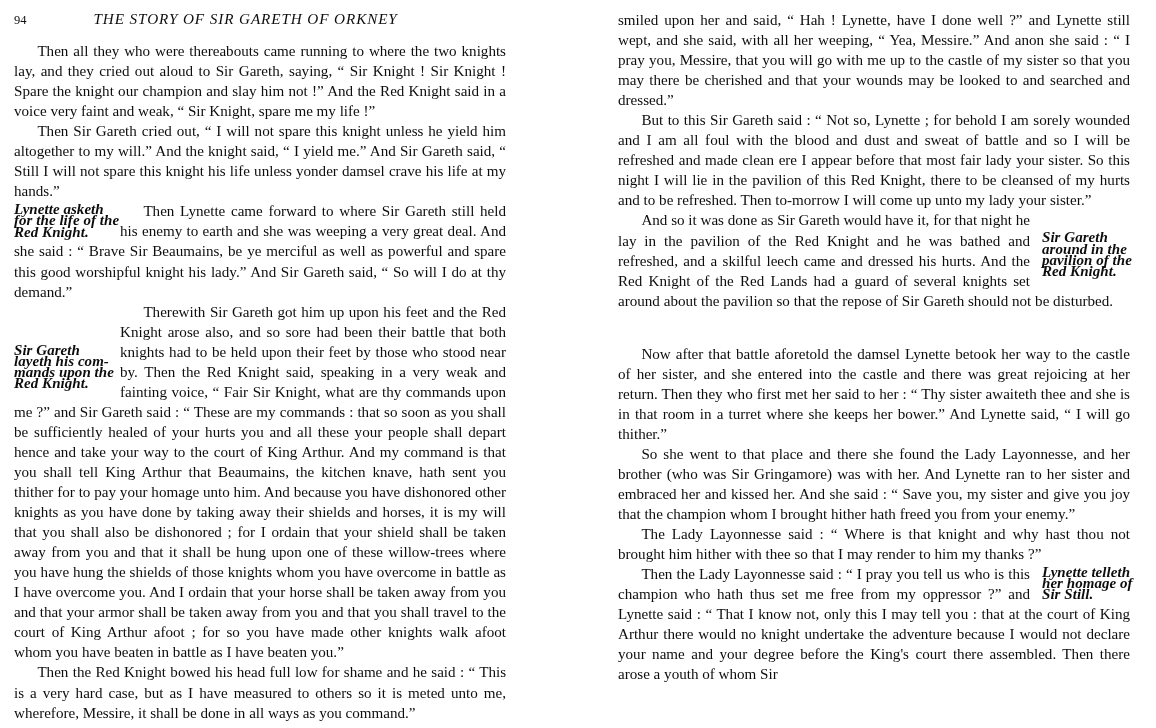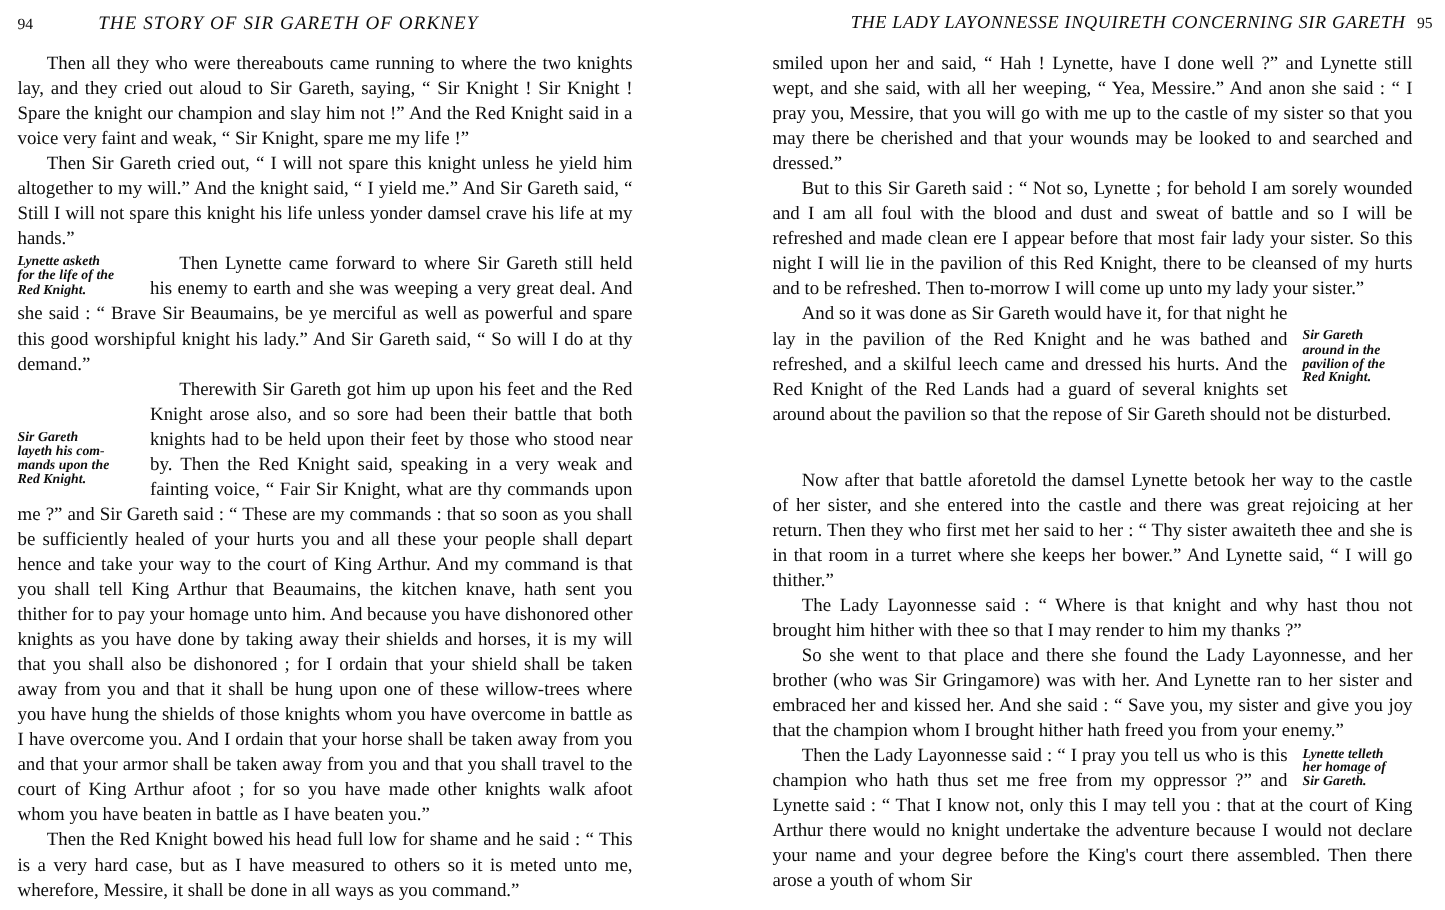--- a/index.html
+++ b/index.html
@@ -44,21 +44,21 @@
   }
   .runhead-left  { justify-content: flex-start; }
   .runhead-right { justify-content: flex-end; padding-right: 2px; }
   .folio {
     font-style: normal;
     font-size: 12.5px;
     letter-spacing: 0;
   }
   .runhead-left .folio  { margin-right: 52px; }
   .runhead-right .folio { margin-left: 9px; }
-  .runtitle { font-style: italic; }
+  .runtitle { font-style: italic; margin-left: 15px; }
   .runhead-left .runtitle { font-size: 15.2px; }
   .runhead-right .runtitle { font-size: 14.6px; letter-spacing: 0.5px; }
 
   
   .body {
     font-size: 15.1px;
     line-height: 20.05px;
     text-align: justify;
     text-justify: inter-word;
     hyphens: none;
@@ -70,21 +70,21 @@
     margin: 0;
     text-indent: 1.55em;
   }
   p.cont { text-indent: 0; }
   p.gap-before { margin-top: 33px; }
 
   
   .gloss {
     font-style: italic;
     font-weight: bold;
-    font-size: 11px;
+    font-size: 15px;
     line-height: 11.1px;
     letter-spacing: 0.05px;
     text-align: left;
     text-indent: 0;
     hyphens: none;
   }
   .gloss-left {
     float: left;
     width: 96px;
     margin: 3px 10px 1px 0;
@@ -132,49 +132,45 @@
       </div>
       <p class="para">Therewith Sir Gareth got him up upon his feet and the Red Knight arose also, and so sore had been their battle that both knights had to be held upon their feet by those who stood near by.   Then the Red Knight said, speaking in a very weak and fainting voice, “ Fair Sir Knight, what are thy commands upon me ?” and Sir Gareth said : “ These are my commands : that so soon as you shall be sufficiently healed of your hurts you and all these your people shall depart hence and take your way to the court of King Arthur.   And my command is that you shall tell King Arthur that Beaumains, the kitchen knave, hath sent you thither for to pay your homage unto him.   And because you have dishonored other knights as you have done by taking away their shields and horses, it is my will that you shall also be dishonored ; for I ordain that your shield shall be taken away from you and that it shall be hung upon one of these willow-trees where you have hung the shields of those knights whom you have overcome in battle as I have overcome you.   And I ordain that your horse shall be taken away from you and that your armor shall be taken away from you and that you shall travel to the court of King Arthur afoot ; for so you have made other knights walk afoot whom you have beaten in battle as I have beaten you.”</p>
 
       <p class="para">Then the Red Knight bowed his head full low for shame and he said : “ This is a very hard case, but as I have measured to others so it is meted unto me, wherefore, Messire, it shall be done in all ways as you command.”</p>
 
     </div>
   </div>
 
   <div class="page page-right">
 
-    <div class="runhead runhead-right">
-      <span class="runtitle">THE LADY LAYONNESSE INQUIRETH CONCERNING SIR GARETH</span>
-      <span class="folio">95</span>
-    </div>
 
     <div class="body">
 
       <p class="para cont">smiled upon her and said, “ Hah ! Lynette, have I done well ?” and Lynette still wept, and she said, with all her weeping, “ Yea, Messire.”   And anon she said : “ I pray you, Messire, that you will go with me up to the castle of my sister so that you may there be cherished and that your wounds may be looked to and searched and dressed.”</p>
 
       <p class="para">But to this Sir Gareth said : “ Not so, Lynette ; for behold I am sorely wounded and I am all foul with the blood and dust and sweat of battle and so I will be refreshed and made clean ere I appear before that most fair lady your sister.   So this night I will lie in the pavilion of this Red Knight, there to be cleansed of my hurts and to be refreshed.   Then to-morrow I will come up unto my lady your sister.”</p>
 
       <div class="gloss gloss-right" style="margin-top:22px;">
         <div>Sir Gareth</div>
         <div>around in the</div>
         <div>pavilion of the</div>
         <div>Red Knight.</div>
       </div>
       <p class="para">And so it was done as Sir Gareth would have it, for that night he lay in the pavilion of the Red Knight and he was bathed and refreshed, and a skilful leech came and dressed his hurts. And the Red Knight of the Red Lands had a guard of several knights set around about the pavilion so that the repose of Sir Gareth should not be disturbed.</p>
 
       <p class="para gap-before">Now after that battle aforetold the damsel Lynette betook her way to the castle of her sister, and she entered into the castle and there was great rejoicing at her return.   Then they who first met her said to her : “ Thy sister awaiteth thee and she is in that room in a turret where she keeps her bower.”   And Lynette said, “ I will go thither.”</p>
 
+      <p class="para">So she went to that place and there she found the Lady Layonnesse, and her brother (who was Sir Gringamore) was with her.   And Lynette ran to her sister and embraced her and kissed her.   And she said : “ Save you, my sister and give you joy that the champion whom I brought hither hath freed you from your enemy.”</p>
+
       <p class="para">The Lady Layonnesse said : “ Where is that knight and why hast thou not brought him hither with thee so that I may render to him my thanks ?”</p>
-
-      <p class="para">So she went to that place and there she found the Lady Layonnesse, and her brother (who was Sir Gringamore) was with her.   And Lynette ran to her sister and embraced her and kissed her.   And she said : “ Save you, my sister and give you joy that the champion whom I brought hither hath freed you from your enemy.”</p>
 
 
       <div class="gloss gloss-right" style="">
         <div>Lynette telleth</div>
         <div>her homage of</div>
-        <div>Sir Gareth.</div>
+        <div>Sir Still.</div>
       </div>
       <p class="para">Then the Lady Layonnesse said : “ I pray you tell us who is this champion who hath thus set me free from my oppressor ?” and Lynette said : “ That I know not, only this I may tell you : that at the court of King Arthur there would no knight undertake the adventure because I would not declare your name and your degree before the King's court there assembled.   Then there arose a youth of whom Sir</p>
 
     </div>
   </div>
 
 </div>
 
 </body></html>

